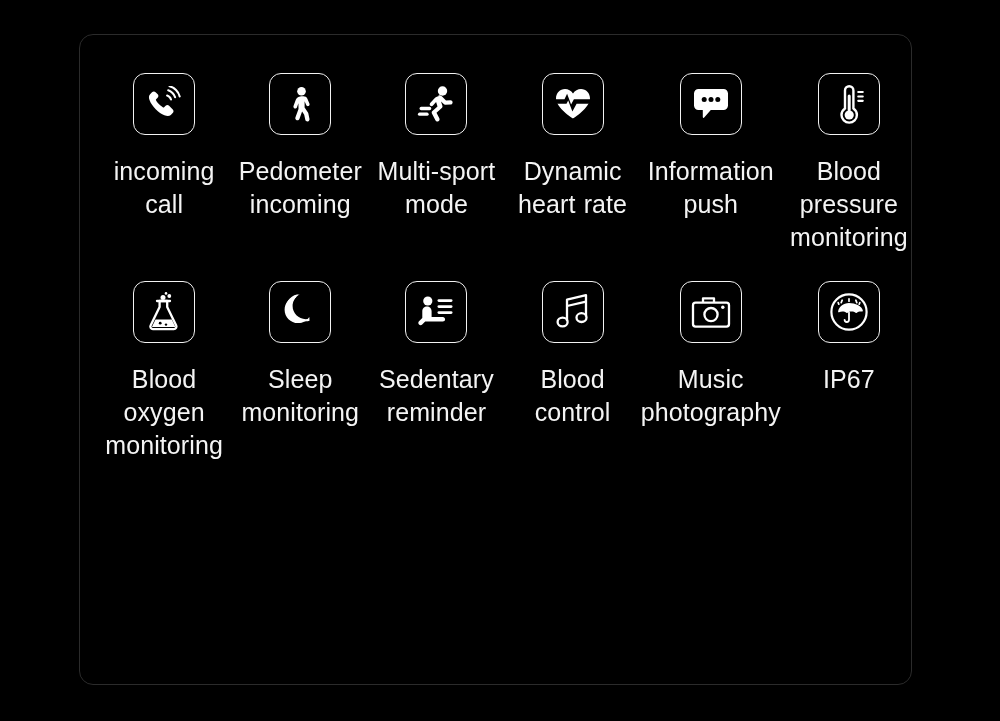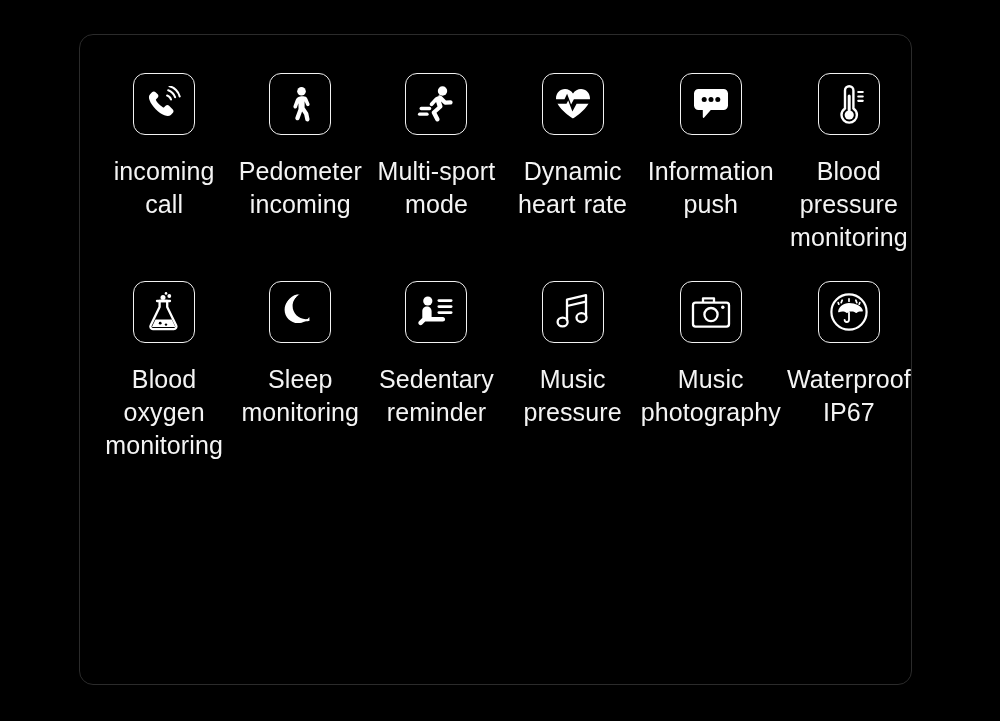--- a/index.html
+++ b/index.html
@@ -233,21 +233,21 @@
           <span>
             <svg width="34" height="38" viewBox="0 0 34 38">
               <path fill="none" stroke="#ffffff" stroke-width="2.3" stroke-linejoin="round" d="M11.0 28.0V6.6L30.0 2.2v21.4"></path>
               <path fill="none" stroke="#ffffff" stroke-width="2.3" stroke-linejoin="round" d="M11.0 13.0L30.0 8.6"></path>
               <ellipse cx="6.6" cy="29.0" rx="5.0" ry="4.4" fill="none" stroke="#ffffff" stroke-width="2.3"></ellipse>
               <ellipse cx="25.5" cy="24.6" rx="5.0" ry="4.4" fill="none" stroke="#ffffff" stroke-width="2.3"></ellipse>
             </svg>
           </span>
         </div>
         <div class="label">
-          <span>Music pressure</span>
+          <span>Blood control</span>
         </div>
       </div>
 
       <div class="cell">
         <div class="icon-box">
           <span>
             <svg width="40" height="34" viewBox="0 0 40 34">
               <rect x="2.0" y="7.6" width="36" height="24" rx="2.6" fill="none" stroke="#ffffff" stroke-width="2.3"></rect>
               <path fill="none" stroke="#ffffff" stroke-width="2.3" stroke-linejoin="round" d="M12.0 7.6V3.4h11.0v4.2"></path>
               <circle cx="20.0" cy="19.6" r="6.6" fill="none" stroke="#ffffff" stroke-width="2.3"></circle>
@@ -265,19 +265,19 @@
           <span>
             <svg width="40" height="40" viewBox="0 0 40 40">
               <circle cx="20" cy="20" r="17.6" fill="none" stroke="#ffffff" stroke-width="2.2"></circle>
               <path fill="#ffffff" d="M20.0 11.0c-5.6 0-10.2 3.8-10.9 8.6-0.1 0.6 0.5 1.0 1.0 0.7 0.9-0.5 2.1-0.8 3.3-0.8 1.6 0 3.1 0.5 4.0 1.3 0.4 0.3 0.9 0.3 1.2 0 0.9-0.8 2.4-1.3 4.0-1.3s3.1 0.5 4.0 1.3c0.4 0.3 0.9 0.3 1.2 0 0.9-0.8 2.4-1.3 4.0-1.3 0.5 0 0.9 0 1.3 0.1 0.5 0.1 0.9-0.3 0.8-0.8C33.2 14.0 26.0 11.0 20.0 11.0z"></path>
               <path fill="none" stroke="#ffffff" stroke-width="1.8" stroke-linecap="round" d="M20.0 20.6v7.2c0 1.2-1.0 2.2-2.2 2.2-1.2 0-2.2-1.0-2.2-2.2"></path>
               <path fill="none" stroke="#ffffff" stroke-width="1.7" stroke-linecap="round" d="M13.2 8.2l-1.0 2.4M20.0 6.8v2.4M26.8 8.2l1.0 2.4M9.2 10.6l0.6 1.6M30.8 10.6l-0.6 1.6"></path>
             </svg>
           </span>
         </div>
         <div class="label">
-          <span>Waterproof</span><span class="l2">IP67</span>
+          <span class="l2">IP67</span>
         </div>
       </div>
 
     </div>
   </div>
 </div>
 
 </body></html>

